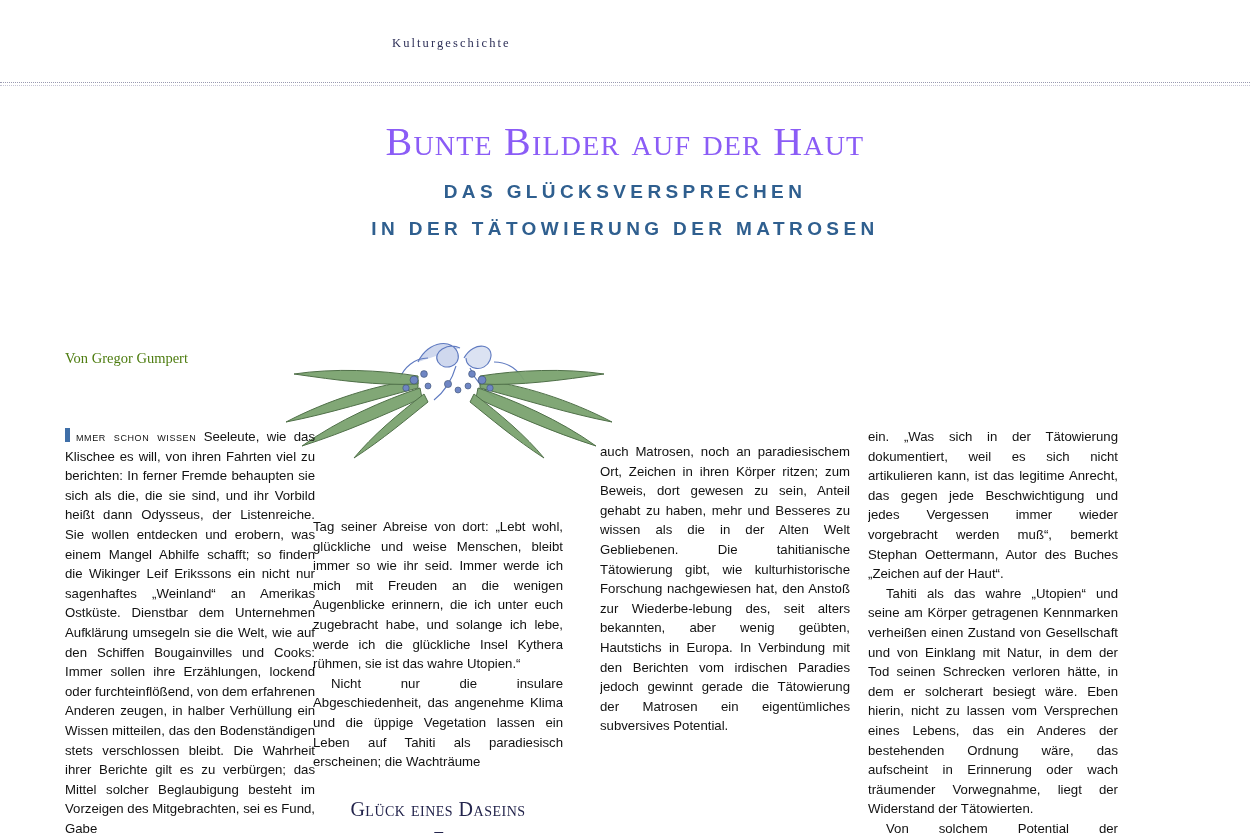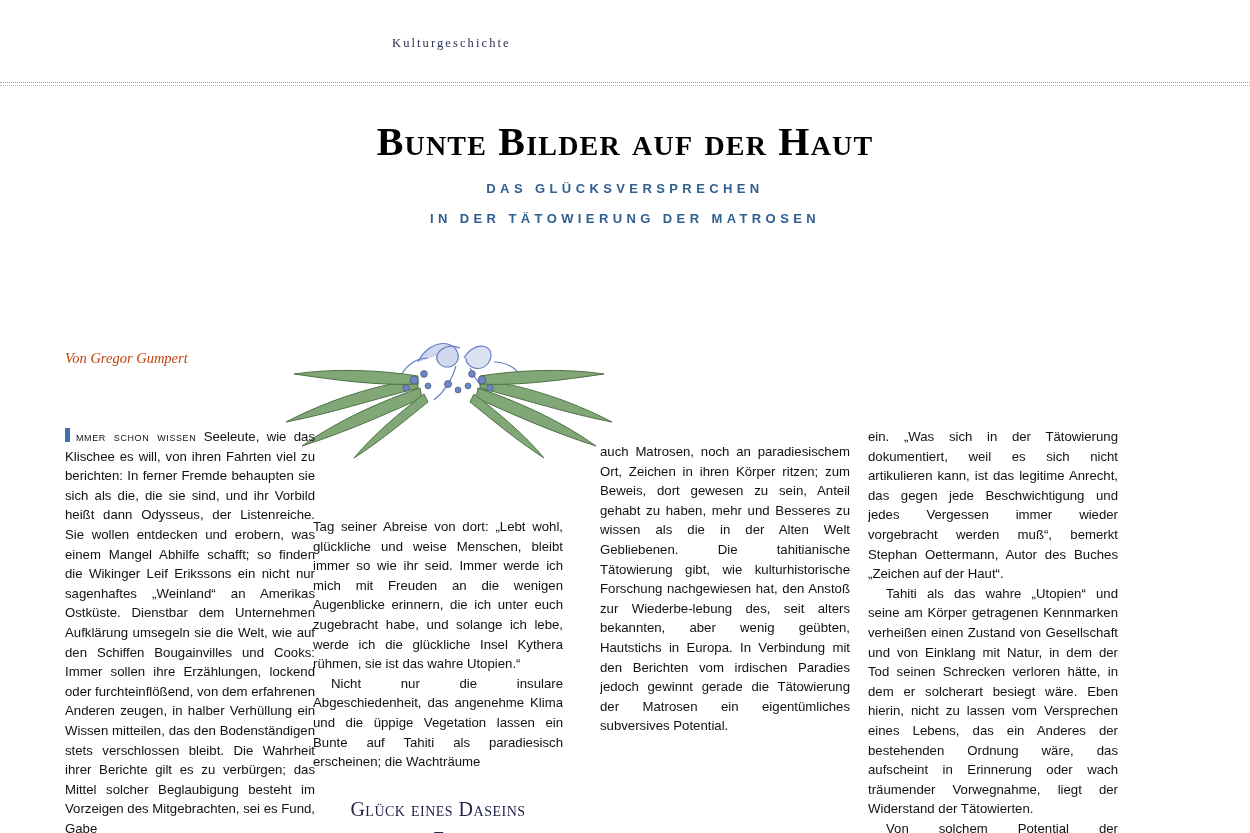--- a/index.html
+++ b/index.html
@@ -51,49 +51,48 @@
   .title-block {
     position: absolute;
     top: 118px;
     left: 0;
     width: 1250px;
     text-align: center;
   }
   .main-title {
     font-family: "Liberation Serif", serif;
     font-size: 40px;
-    color: #000000;
+    color: #8b5cf6;
     letter-spacing: 1.2px;
     font-variant: small-caps;
-    font-weight: 700;
+    font-weight: 400;
     white-space: nowrap;
   }
   .subtitle {
     margin-top: 16px;
     font-family: "Liberation Sans", sans-serif;
-    font-size: 13px;
+    font-size: 19px;
     font-weight: bold;
     letter-spacing: 4.4px;
     color: #2f5f8f;
     text-transform: uppercase;
   }
   .subtitle.line2 {
     margin-top: 15px;
   }
 
   
   .byline {
     position: absolute;
     top: 350px;
     left: 65px;
     width: 250px;
     font-family: "Liberation Serif", serif;
-    font-style: italic;
     font-size: 14.5px;
-    color: #c2410c;
+    color: #4d7c0f;
   }
 
   
   .col {
     position: absolute;
     font-family: "Liberation Sans", sans-serif;
     font-size: 13.2px;
     line-height: 19.6px;
     text-align: justify;
     color: #111;
@@ -228,21 +227,21 @@
 
   <div class="col" id="col1">
     <p class="first">
       <span class="initial-bar"></span><span class="lead-caps">mmer schon wissen</span>
       <span>Seeleute, wie das Klischee es will, von ihren Fahrten viel zu berichten: In ferner Fremde behaupten sie sich als die, die sie sind, und ihr Vorbild heißt dann Odysseus, der Listenreiche. Sie wollen entdecken und erobern, was einem Mangel Abhilfe schafft; so finden die Wikinger Leif Erikssons ein nicht nur sagenhaftes „Weinland“ an Amerikas Ostküste. Dienstbar dem Unternehmen Aufklärung umsegeln sie die Welt, wie auf den Schiffen Bougainvilles und Cooks: Immer sollen ihre Erzählungen, lockend oder furchteinflößend, von dem erfahrenen Anderen zeugen, in halber Verhüllung ein Wissen mitteilen, das den Bodenständigen stets verschlossen bleibt. Die Wahrheit ihrer Berichte gilt es zu verbürgen; das Mittel solcher Beglaubigung besteht im Vorzeigen des Mitgebrachten, sei es Fund, Gabe</span>
     </p>
   </div>
 
   <div class="col" id="col2">
     <p class="first">Tag seiner Abreise von dort: „Lebt wohl, glückliche und weise Menschen, bleibt immer so wie ihr seid. Immer werde ich mich mit Freuden an die wenigen Augenblicke erinnern, die ich unter euch zugebracht habe, und solange ich lebe, werde ich die glückliche Insel Kythera rühmen, sie ist das wahre Utopien.“</p>
-    <p>Nicht nur die insulare Abgeschiedenheit, das angenehme Klima und die üppige Vegetation lassen ein Bunte auf Tahiti als paradiesisch erscheinen; die Wachträume</p>
+    <p>Nicht nur die insulare Abgeschiedenheit, das angenehme Klima und die üppige Vegetation lassen ein Leben auf Tahiti als paradiesisch erscheinen; die Wachträume</p>
     <div class="pullquote">
       <div>Glück eines Daseins</div>
       <div>ohne Zwang</div>
     </div>
   </div>
 
   <div class="col" id="col3">
     <p class="first">auch Matrosen, noch an paradiesischem Ort, Zeichen in ihren Körper ritzen; zum Beweis, dort gewesen zu sein, Anteil gehabt zu haben, mehr und Besseres zu wissen als die in der Alten Welt Gebliebenen. Die tahitianische Tätowierung gibt, wie kulturhistorische Forschung nachgewiesen hat, den Anstoß zur Wiederbe-lebung des, seit alters bekannten, aber wenig geübten, Hautstichs in Europa. In Verbindung mit den Berichten vom irdischen Paradies jedoch gewinnt gerade die Tätowierung der Matrosen ein eigentümliches subversives Potential.</p>
   </div>
 

